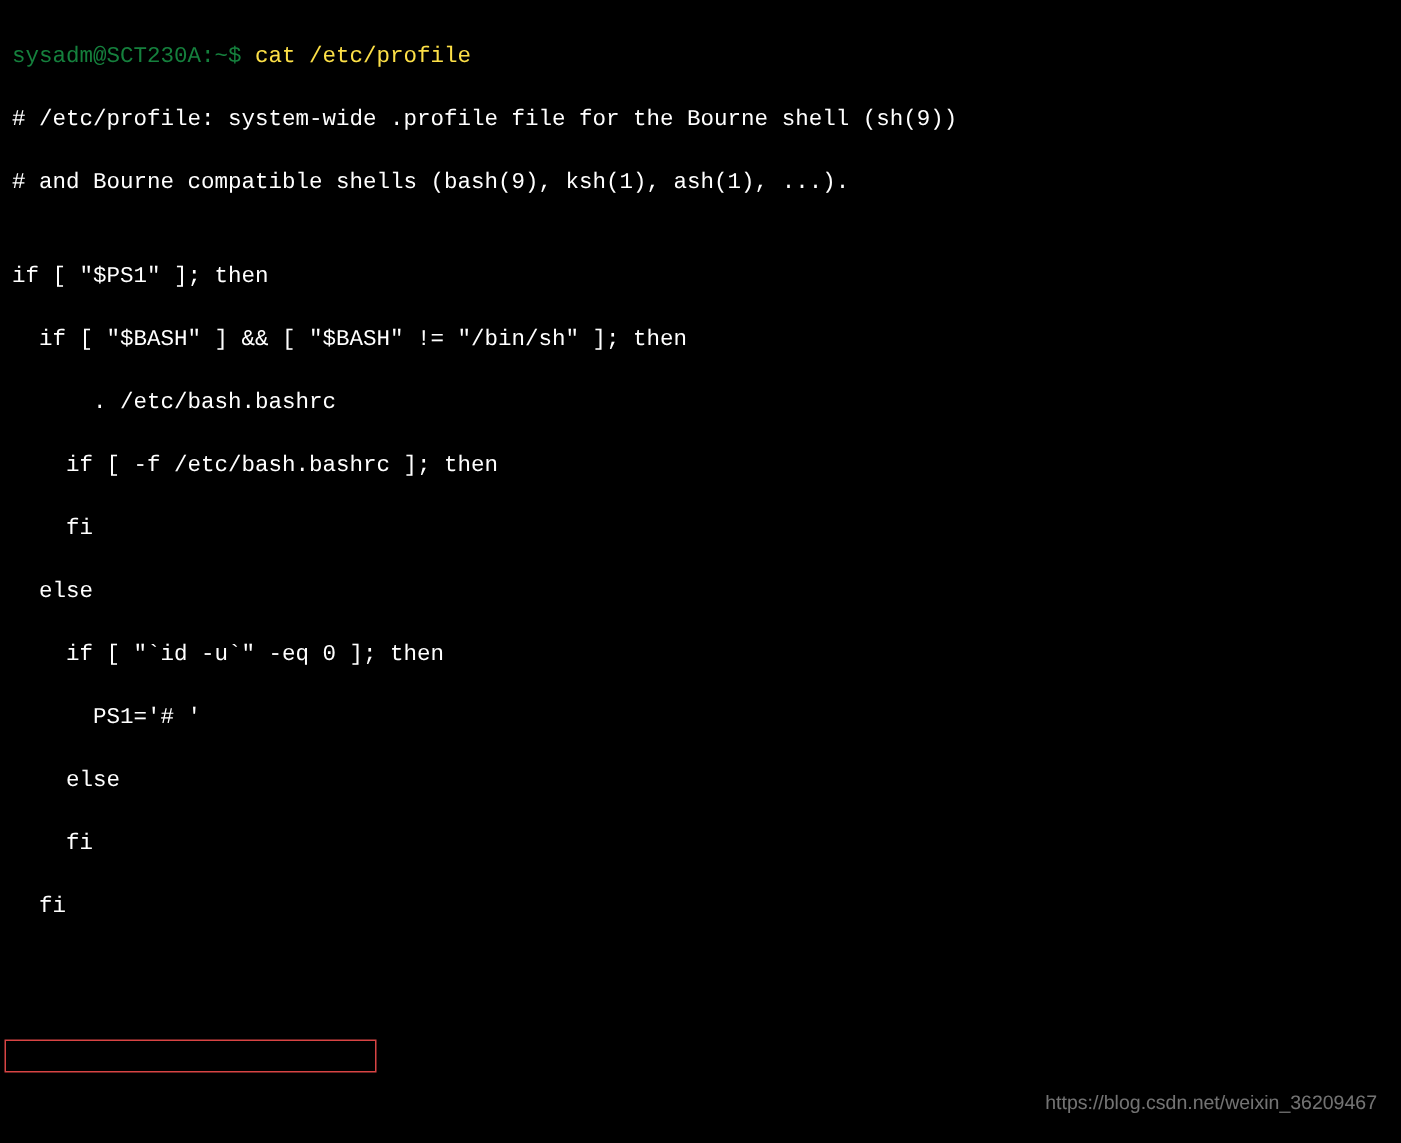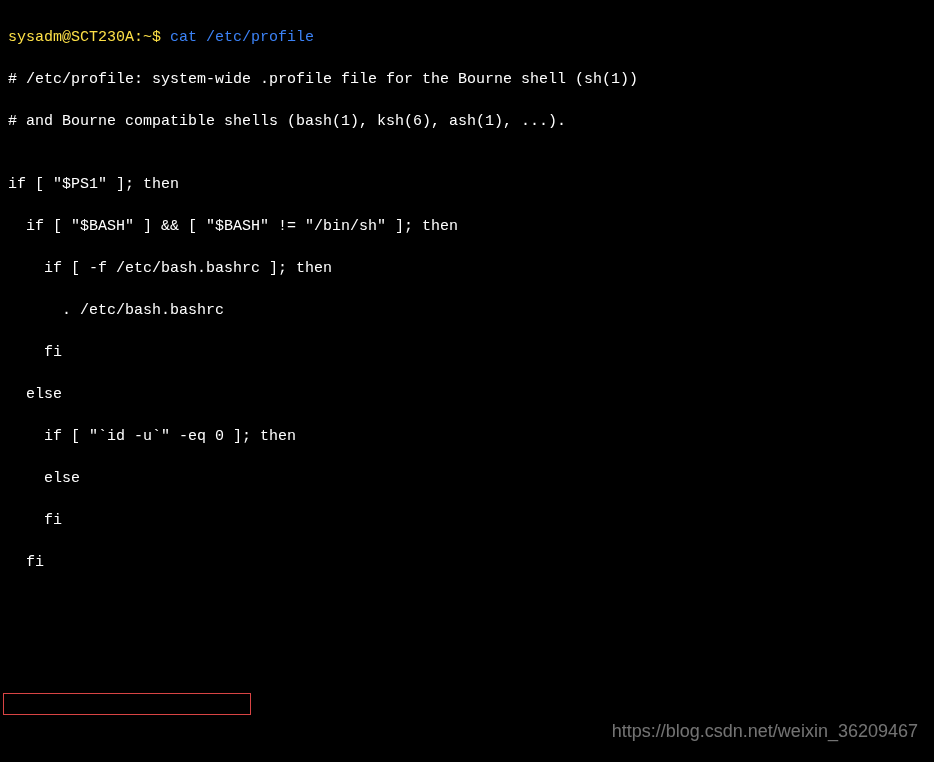--- a/index.html
+++ b/index.html
@@ -11,56 +11,57 @@
       width: 934px;
       height: 762px;
       padding: 6px 8px;
       position: relative;
       overflow: hidden;
       line-height: 1.4;
     }
     .terminal {
       white-space: pre;
     }
-    .prompt-user { color: #fde047; }
-    .prompt-cmd { color: #3b82f6; }
+    .prompt-user { color: #15803d; }
+    .prompt-cmd { color: #fde047; }
     .highlight-box {
       border: 1.5px solid #d84444;
       position: absolute;
       left: 3px;
       top: 693px;
       width: 248px;
       height: 22px;
       pointer-events: none;
     }
     .watermark {
       position: absolute;
       right: 16px;
       bottom: 18px;
       color: rgba(255,255,255,0.45);
       font-family: Arial, sans-serif;
-      font-size: 18px;
+      font-size: 13px;
     }
     .line { display: block; }
   </style>
 </head>
 <body>
 
 <div class="terminal">
 <span class="line"><span class="prompt-user">sysadm@SCT230A:~$ </span><span class="prompt-cmd">cat /etc/profile</span></span>
-<span class="line"># /etc/profile: system-wide .profile file for the Bourne shell (sh(1))</span>
-<span class="line"># and Bourne compatible shells (bash(1), ksh(6), ash(1), ...).</span>
+<span class="line"># /etc/profile: system-wide .profile file for the Bourne shell (sh(9))</span>
+<span class="line"># and Bourne compatible shells (bash(9), ksh(1), ash(1), ...).</span>
 <span class="line"></span>
 <span class="line">if [ "$PS1" ]; then</span>
 <span class="line">  if [ "$BASH" ] &amp;&amp; [ "$BASH" != "/bin/sh" ]; then</span>
+<span class="line">      . /etc/bash.bashrc</span>
 <span class="line">    if [ -f /etc/bash.bashrc ]; then</span>
-<span class="line">      . /etc/bash.bashrc</span>
 <span class="line">    fi</span>
 <span class="line">  else</span>
 <span class="line">    if [ "`id -u`" -eq 0 ]; then</span>
+<span class="line">      PS1='# '</span>
 <span class="line">    else</span>
 <span class="line">    fi</span>
 <span class="line">  fi</span>
 
 <span class="line"></span>
 
 
 
 
 

